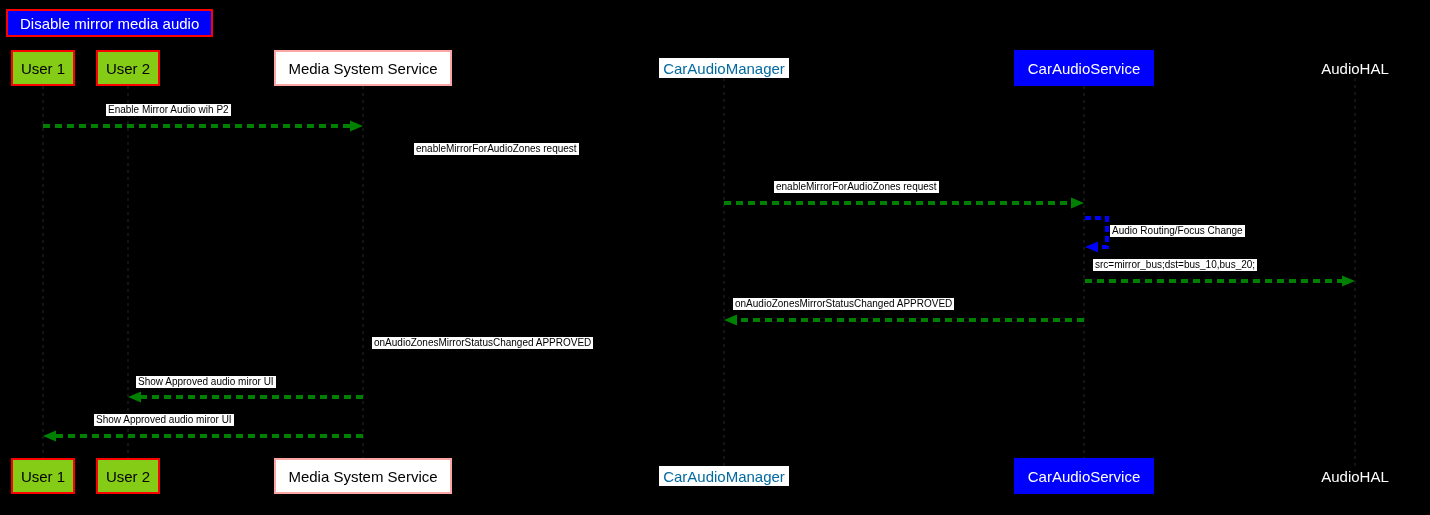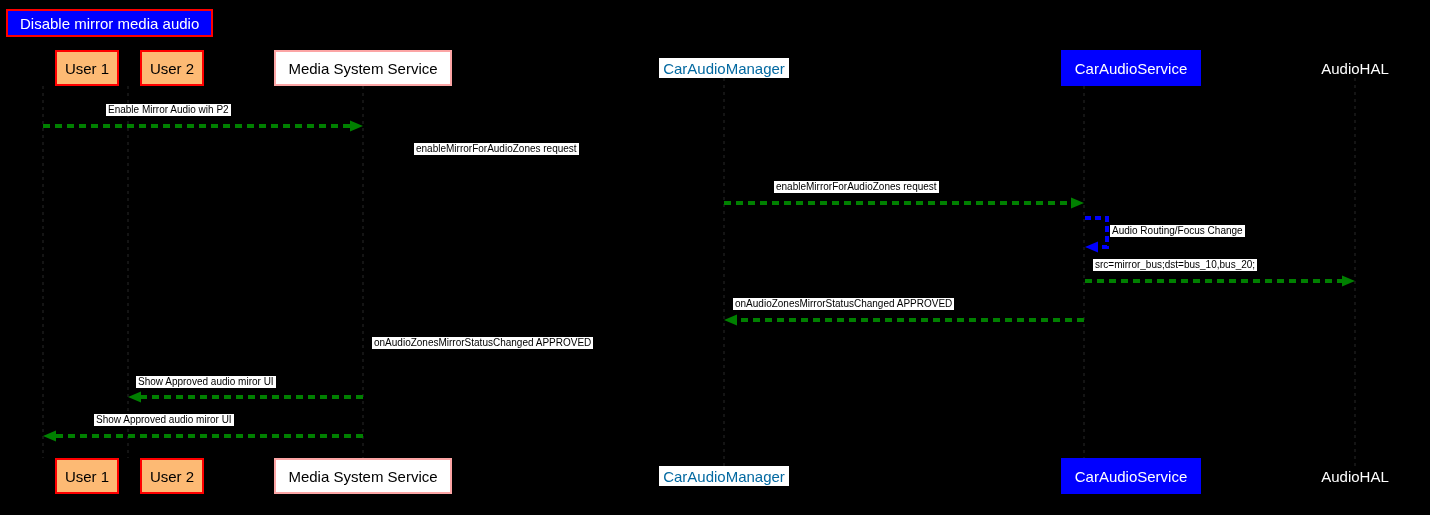--- a/index.html
+++ b/index.html
@@ -29,40 +29,38 @@
     position: absolute;
     box-sizing: border-box;
     display: flex;
     align-items: center;
     justify-content: center;
     white-space: nowrap;
     font-size: 15px;
     line-height: 1;
   }
   .node.boxed {
-    background: #fdba74;
+    background: #84cc16;
     color: #000000;
     border: 2px solid #ff0000;
-    margin-left: 44px;
   }
   .node.boxed-green {
     background: #ffffff;
     color: #000000;
     border: 2px solid #fca5a5;
   }
   .node.plain-white {
     background: #ffffff;
     color: #0369a1;
     border: none;
   }
   .node.filled-blue {
     background: #0000ff;
     color: #ffffff;
     border: none;
-    margin-left: 47px;
   }
   .node.no-box {
     background: transparent;
     color: #ffffff;
     border: none;
   }
   .title-box {
     position: absolute;
     box-sizing: border-box;
     background: #0000ff;

